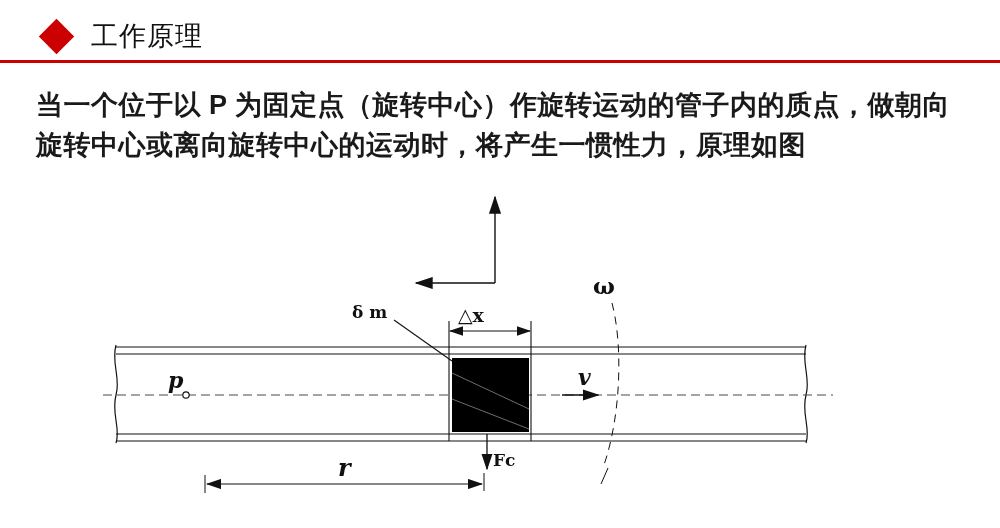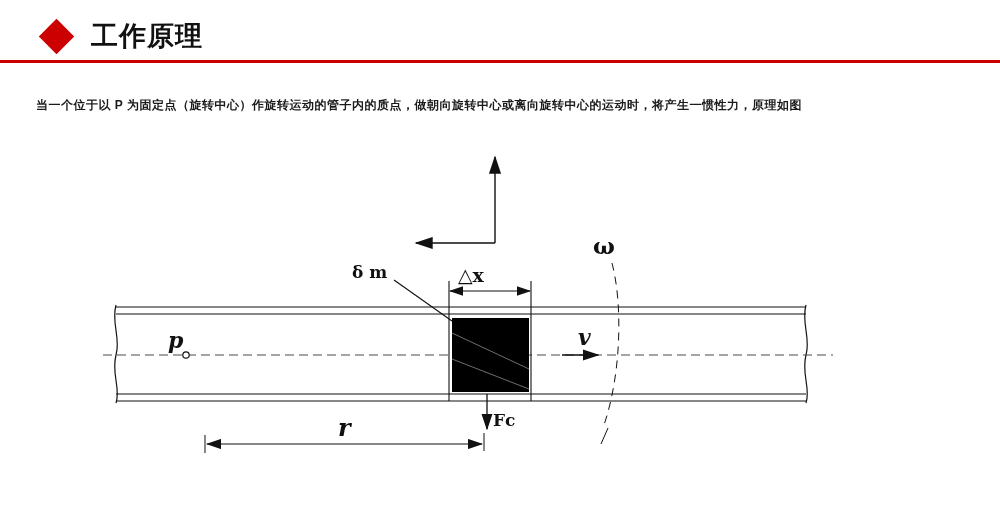--- a/index.html
+++ b/index.html
@@ -25,33 +25,33 @@
   .diamond {
     width: 25px;
     height: 25px;
     background: #cc0000;
     transform: rotate(45deg);
     flex: 0 0 auto;
     margin-left: 2px;
   }
   .title {
     font-size: 27px;
-    font-weight: 700;
+    font-weight: 400;
     letter-spacing: 1px;
     margin: 0 0 0 4px;
     color: #111111;
   }
   .divider {
     height: 3px;
     background: #cc0000;
     width: 100%;
   }
   .intro {
     margin: 22px 36px 0 36px;
-    font-size: 12px;
+    font-size: 27px;
     font-weight: 600;
     line-height: 40px;
     letter-spacing: 0.5px;
     color: #1a1a1a;
   }
   .diagram-wrap {
     margin-top: 12px;
   }
   svg { display: block; }
   .lbl {

